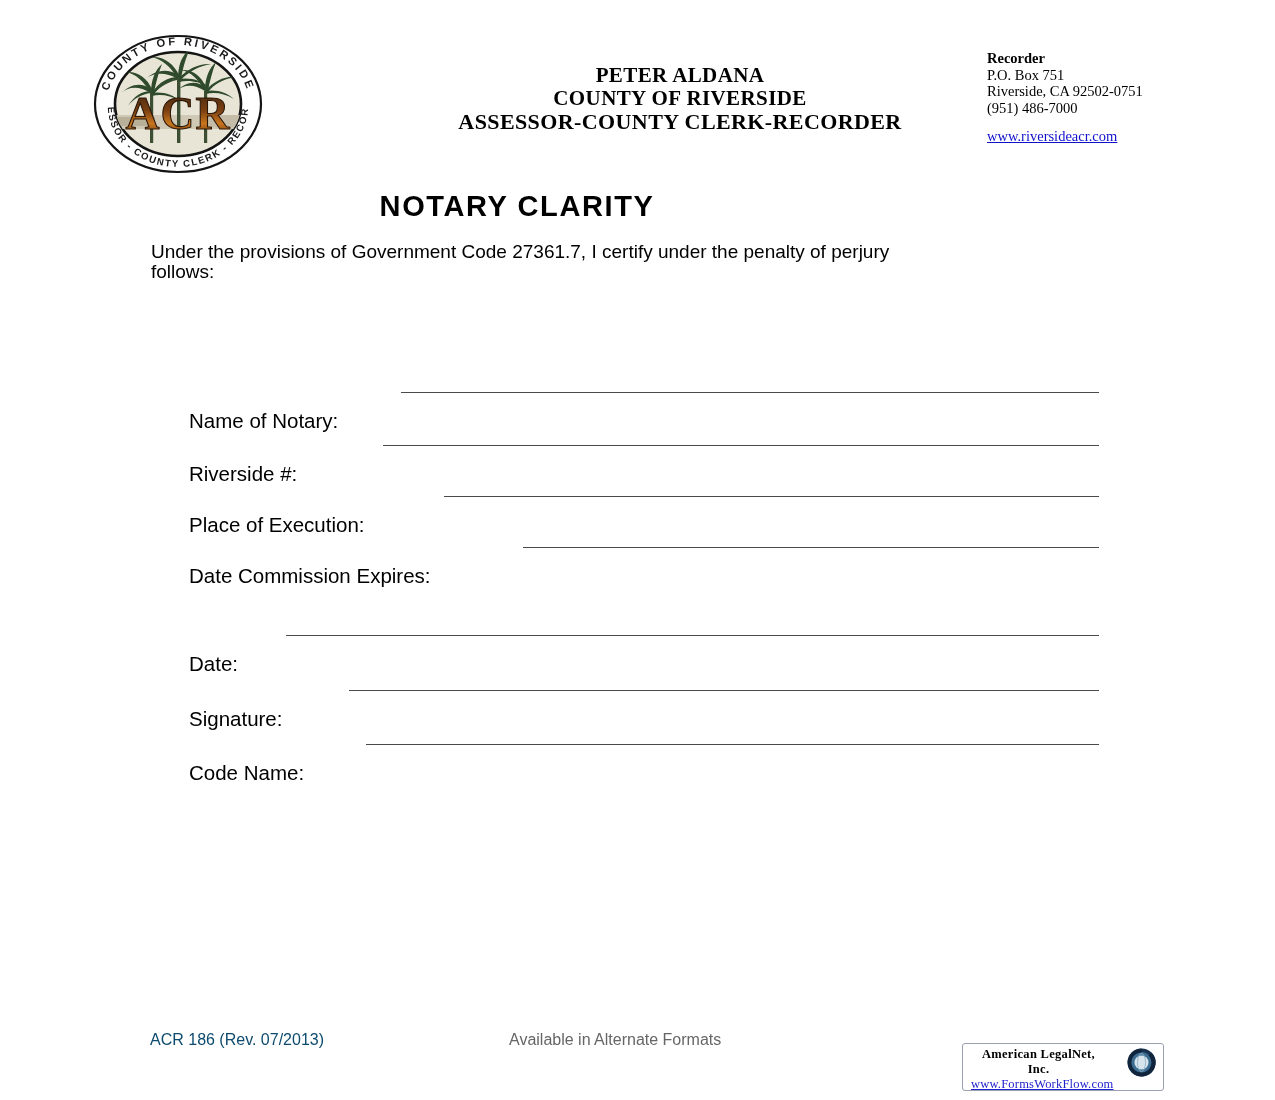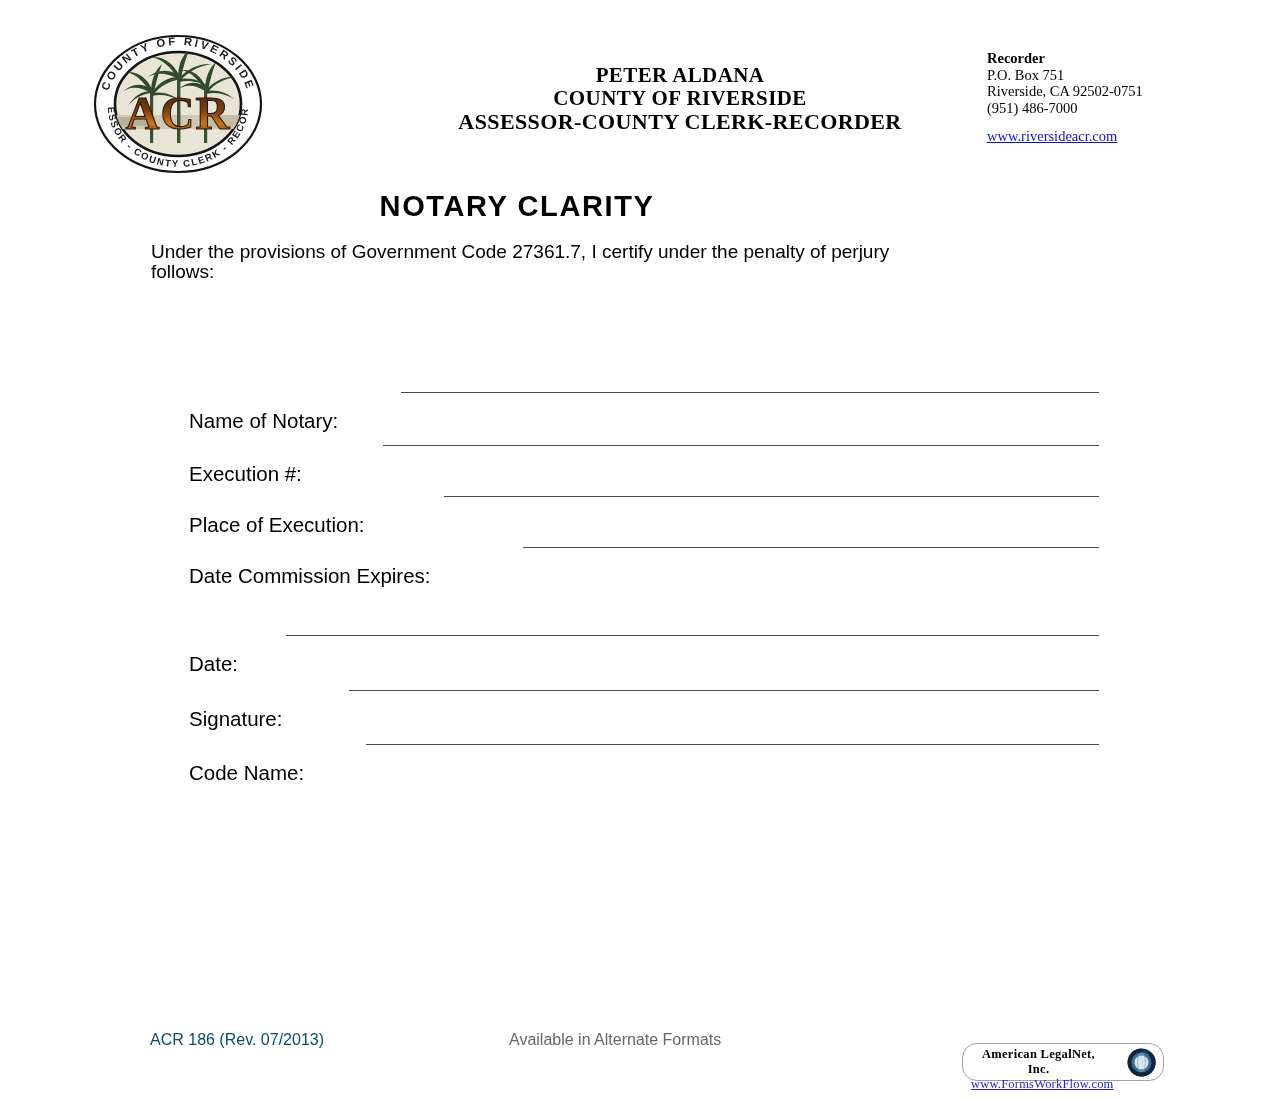--- a/index.html
+++ b/index.html
@@ -123,23 +123,23 @@
   .footer-alt {
     position: absolute;
     left: 509px; top: 1031px;
     font-size: 16px;
     color: #666666;
   }
 
   .legalnet {
     position: absolute;
     left: 962px; top: 1043px;
-    width: 202px; height: 38px;
+    width: 202px; height: 48px;
     border: 1px solid #9aa0b0;
-    border-radius: 15px;
+    border-radius: 3px;
     background: #ffffff;
     box-sizing: border-box;
   }
   .ln-text {
     position: absolute;
     left: 8px; top: 3px;
     width: 135px;
     text-align: center;
     font-family: "Liberation Serif", serif;
   }
@@ -253,21 +253,21 @@
   <span>Under the provisions of Government Code 27361.7, I certify under the penalty of perjury</span>
   <span>follows:</span>
 </div>
 
 <div class="form-area" id="form-area">
     <div class="field-row" style="top: 365px;">
       <div class="field-label">Name of Notary:</div>
       <div class="field-line" style="left: 212px; width: 698px;"></div>
     </div>
     <div class="field-row" style="top: 418px;">
-      <div class="field-label">Execution #:</div>
+      <div class="field-label">Riverside #:</div>
       <div class="field-line" style="left: 194px; width: 716px;"></div>
     </div>
     <div class="field-row" style="top: 469px;">
       <div class="field-label">Place of Execution:</div>
       <div class="field-line" style="left: 255px; width: 655px;"></div>
     </div>
     <div class="field-row" style="top: 520px;">
       <div class="field-label">Date Commission Expires:</div>
       <div class="field-line" style="left: 334px; width: 576px;"></div>
     </div>

